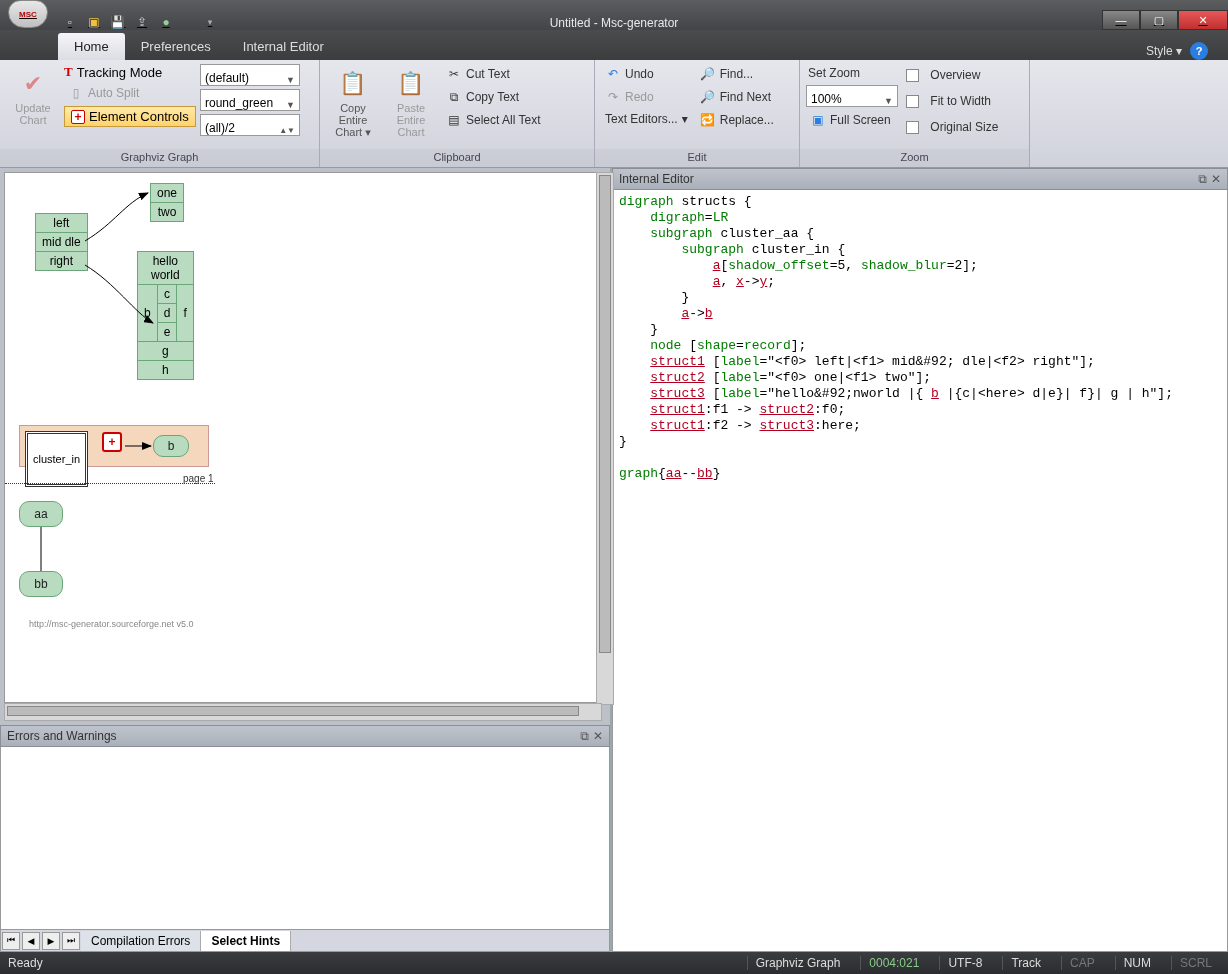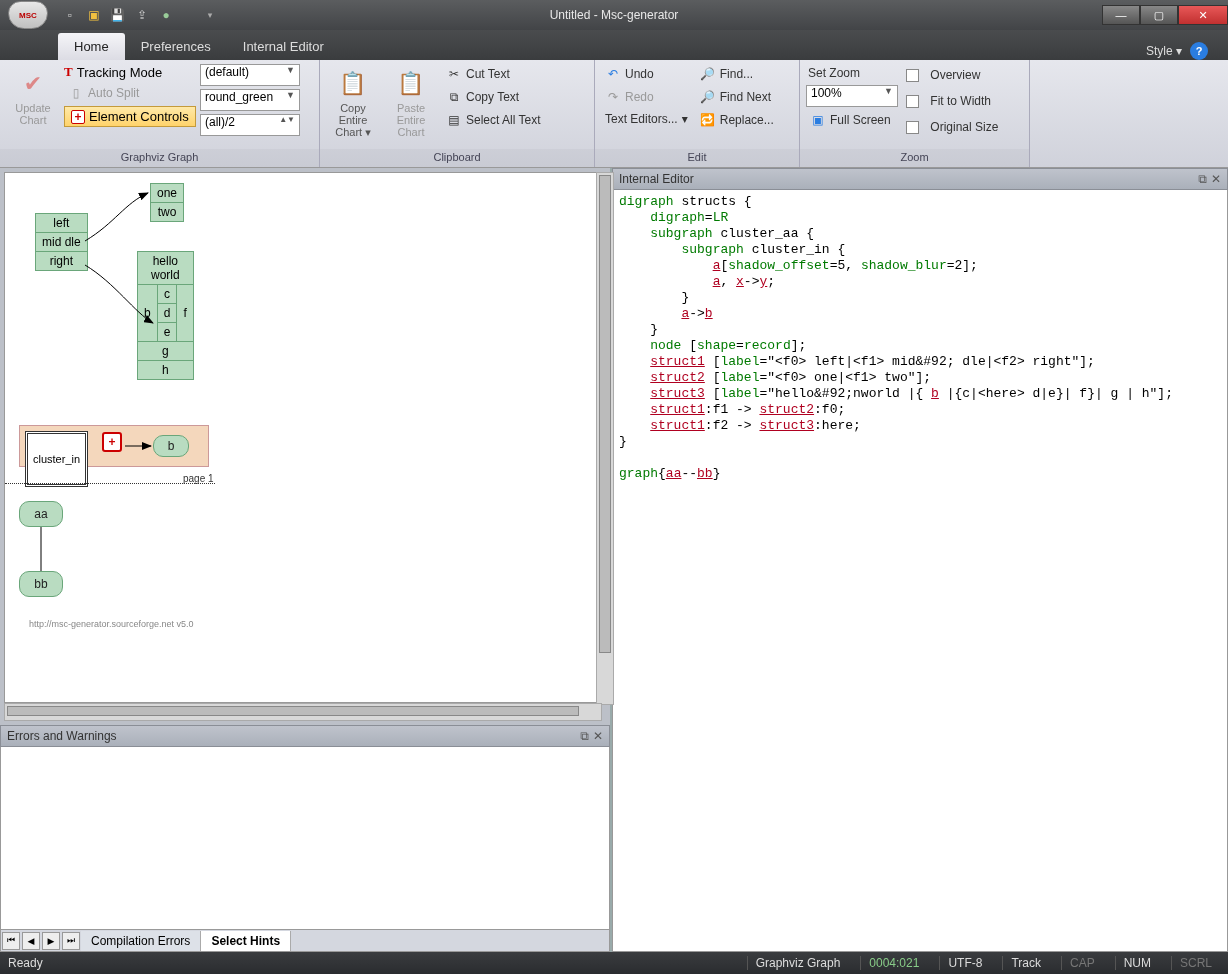--- a/index.html
+++ b/index.html
@@ -1,17 +1,17 @@
 <!DOCTYPE html>
 <html><head>
 <meta charset="utf-8">
 <style>
 * { box-sizing: border-box; margin: 0; padding: 0; }
 body { font-family: "Segoe UI", Tahoma, sans-serif; font-size: 12px; width: 1228px; height: 974px; overflow: hidden; background: #404040; display: flex; flex-direction: column; }
-.titlebar { height: 30px; background: linear-gradient(to bottom, #5b5d5f, #424447); display: flex; align-items: center; position: relative; }
+.titlebar { height: 30px; background: linear-gradient(to bottom, #5b5d5f, #424447); display: flex; align-items: flex-end; position: relative; text-decoration: underline; }
 .app-icon { width: 40px; height: 28px; margin: 2px 8px; background: linear-gradient(to bottom,#e8e8e8,#c0c0c0); border-radius: 14px 14px 18px 18px; display:flex; align-items:center; justify-content:center; font-size:8px; color:#b00; font-weight:bold; border:1px solid #888;}
 .qat { display: flex; gap: 8px; margin-left: 6px; }
 .qat-btn { width: 16px; height: 16px; display:flex; align-items:center; justify-content:center; color:#d0d0d0; font-size:12px;}
 .title-text { position:absolute; left:50%; transform:translateX(-50%); color:#e8e8e8; font-size:12px; }
 .win-controls { margin-left:auto; display:flex; }
 .win-btn { width:38px; height:20px; display:flex; align-items:center; justify-content:center; color:#fff; font-size:11px; border:1px solid #333; background:linear-gradient(to bottom,#888,#555);}
 .win-btn.close { background:linear-gradient(to bottom,#e85858,#c13030); width:50px;}
 .tabbar { height: 30px; background: linear-gradient(to bottom,#4a4c4e,#3a3c3e); display:flex; align-items:flex-end; padding-left: 58px; position:relative;}
 .tab { padding: 6px 16px; color:#ddd; font-size:13px; cursor:pointer; border-top-left-radius:3px; border-top-right-radius:3px;}
 .tab.active { background:linear-gradient(to bottom,#f5f5f8,#dcdce4); color:#222; }
@@ -21,21 +21,21 @@
 .ribbon-group { border-right:1px solid #aab; display:flex; flex-direction:column; }
 .ribbon-group-content { flex:1; display:flex; align-items:flex-start; padding:4px 6px; gap:4px;}
 .ribbon-group-label { height:18px; text-align:center; font-size:11px; color:#445; background:rgba(0,0,0,0.03); padding-top:2px;}
 .rbtn { display:flex; align-items:center; gap:4px; padding:2px 4px; font-size:12px; color:#333; cursor:pointer; white-space:nowrap;}
 .rbtn.disabled { color:#999; }
 .rbtn .icon { width:16px; height:16px; display:inline-flex; align-items:center; justify-content:center; font-size:12px;}
 .big-btn { display:flex; flex-direction:column; align-items:center; justify-content:center; width:54px; padding:4px 2px; color:#555; font-size:11px; text-align:center; gap:2px;}
 .big-btn .big-icon { width:32px; height:32px; display:flex; align-items:center; justify-content:center; font-size:22px;}
 .big-btn.disabled { color:#999;}
 .vstack { display:flex; flex-direction:column; gap:3px;}
-.selbox { display:flex; align-items:flex-start; background:#fff; border:1px solid #999; height:22px; font-size:12px; padding:0 4px; justify-content:space-between;}
+.selbox { display:flex; align-items:flex-end; background:#fff; border:1px solid #999; height:22px; font-size:12px; padding:0 4px; justify-content:space-between;}
 .selbox .arrow { font-size:9px; color:#555;}
 .tracking-lbl { display:flex; align-items:center; gap:4px; font-size:13px;}
 .red-t { color:#c00; font-weight:bold; font-family:serif;}
 .elem-ctrl { background:linear-gradient(to bottom,#ffe9a8,#ffd36b); border:1px solid #c49a3a; padding:2px 6px; display:flex; align-items:center; gap:4px; font-size:13px;}
 .redplus { width:14px; height:14px; border:1px solid #c00; color:#c00; font-weight:bold; display:flex; align-items:center; justify-content:center; font-size:12px; background:#fff; border-radius:2px;}
 .checkbox { width:13px; height:13px; border:1px solid #888; background:#fff; display:inline-block;}
 .checkbox.checked::after { content:"✓"; font-size:10px; color:#555; position:relative; top:-2px; left:1px;}
 .main-area { flex:1; display:flex; background:#bcc0c8; min-height:0;}
 .left-col { display:flex; flex-direction:column; width:610px; min-height:0;}
 .canvas-wrap { flex:1; background:#bcc0c8; position:relative; display:flex; flex-direction:column; min-height:0;}

